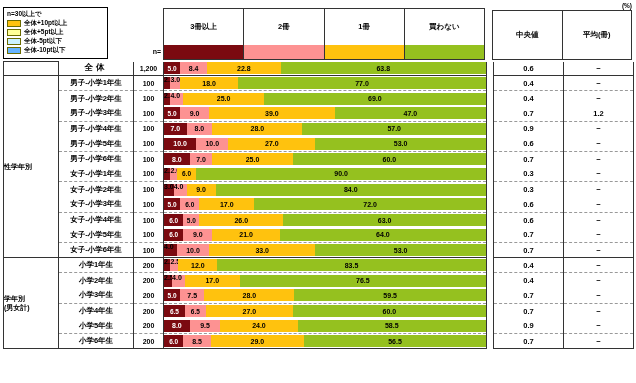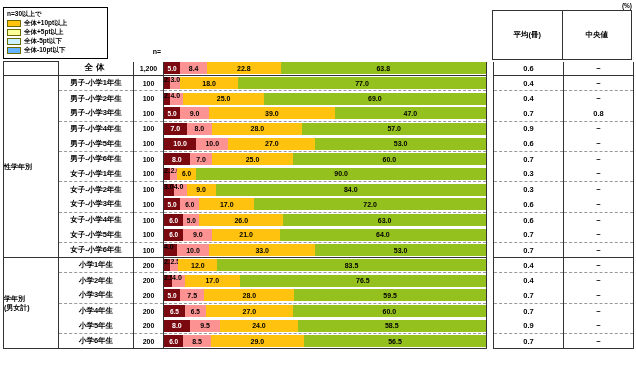--- a/index.html
+++ b/index.html
@@ -163,24 +163,42 @@
           <div class="legend-swatch" style="background: rgb(102, 179, 255);"></div>
           <div class="legend-label">全体-10pt以下</div>
         </div>
       </div>
   </div>
 
   <div class="pct-note">(%)</div>
 
   <div class="n-label">n=</div>
 
+  <div class="cat-header" id="cat-header">
+      <div class="cat-cell">
+        <div class="cat-name">3冊以上</div>
+        <div class="cat-swatch" style="background: rgb(123, 10, 16);"></div>
+      </div>
+      <div class="cat-cell">
+        <div class="cat-name">2冊</div>
+        <div class="cat-swatch" style="background: rgb(253, 146, 146);"></div>
+      </div>
+      <div class="cat-cell">
+        <div class="cat-name">1冊</div>
+        <div class="cat-swatch" style="background: rgb(255, 194, 14);"></div>
+      </div>
+      <div class="cat-cell">
+        <div class="cat-name">買わない</div>
+        <div class="cat-swatch" style="background: rgb(149, 193, 31);"></div>
+      </div>
+    </div>
 
   <div class="right-header">
+    <div class="rh-cell">中央値</div>
     <div class="rh-cell">平均(冊)</div>
-    <div class="rh-cell">中央値</div>
   </div>
 
   <table class="grid">
     <tbody id="grid-body">
         <tr class="row total-row">
           <td class="c-group group-text" rowspan="1">
             <div></div>
           </td>
           <td class="c-label lbl sep-solid total" colspan="1">全体</td>
           <td class="c-n nval sep-solid">1,200</td>
@@ -243,21 +261,21 @@
           <td class="c-bar sep-dash">
             <div class="bar">
               <div class="seg s0 tiny" style="width: 16.1px;">5.0</div>
               <div class="seg s1" style="width: 28.98px;">9.0</div>
               <div class="seg s2" style="width: 125.58px;">39.0</div>
               <div class="seg s3" style="width: 151.34px;">47.0</div>
             </div>
           </td>
           <td class="c-gap"></td>
           <td class="c-avg num sep-dash">0.7</td>
-          <td class="c-med num sep-dash">0.8</td>
+          <td class="c-med num sep-dash">1.2</td>
         </tr>
         <tr class="row">
           <td class="c-label lbl sep-none">男子-小学4年生</td>
           <td class="c-n nval sep-none">100</td>
           <td class="c-bar sep-none">
             <div class="bar">
               <div class="seg s0" style="width: 22.54px;">7.0</div>
               <div class="seg s1" style="width: 25.76px;">8.0</div>
               <div class="seg s2" style="width: 90.16px;">28.0</div>
               <div class="seg s3" style="width: 183.54px;">57.0</div>

